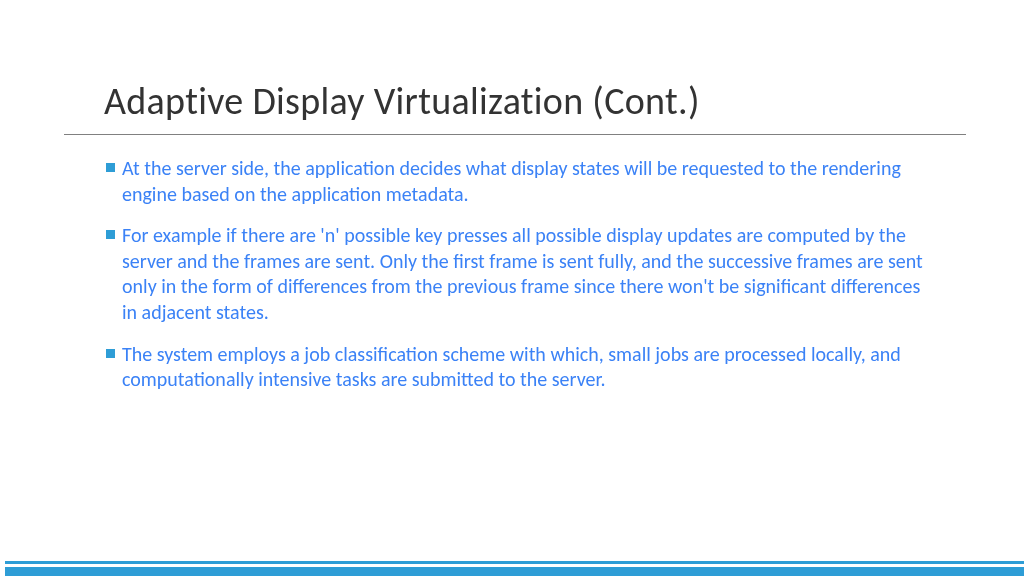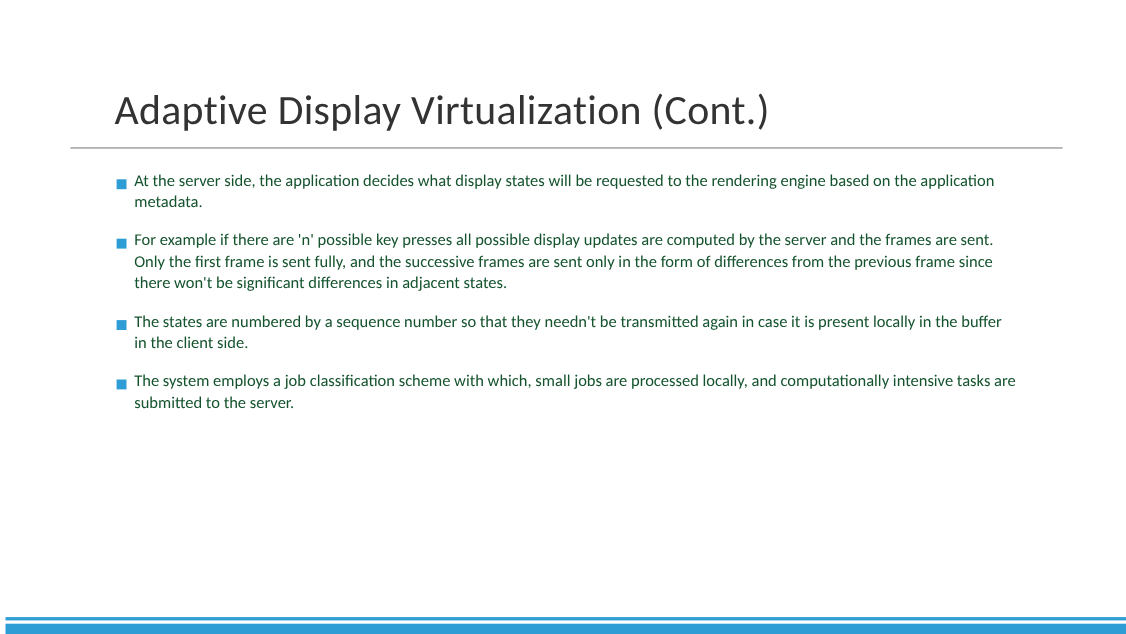--- a/index.html
+++ b/index.html
@@ -30,23 +30,23 @@
   .bullet-marker {
     flex: 0 0 auto;
     width: 9px;
     height: 9px;
     background: #2e9dd6;
     margin-top: 8px;
     margin-right: 6px;
   }
   .bullet-text {
     flex: 1 1 auto;
-    font-size: 15px;
+    font-size: 20px;
     line-height: 1.28;
-    color: #14532d;
+    color: #3b82f6;
     font-weight: 400;
     font-family: "Segoe UI", Calibri, Arial, sans-serif;
   }
   .bottom-bar {
     position: absolute;
     left: 0;
     right: 0;
     bottom: 0;
     height: 18px;
   }
@@ -72,24 +72,20 @@
     <div class="bullet-item">
       <div class="bullet-marker"></div>
       <div class="bullet-text">At the server side, the application decides what display states will be requested to the rendering engine based on the application metadata.</div>
     </div>
     <div class="bullet-item">
       <div class="bullet-marker"></div>
       <div class="bullet-text">For example if there are 'n' possible key presses all possible display updates are computed by the server and the frames are sent. Only the first frame is sent fully, and the successive frames are sent only in the form of differences from the previous frame since there won't be significant differences in adjacent states.</div>
     </div>
     <div class="bullet-item">
       <div class="bullet-marker"></div>
-      <div class="bullet-text">The states are numbered by a sequence number so that they needn't be transmitted again in case it is present locally in the buffer in the client side.</div>
-    </div>
-    <div class="bullet-item">
-      <div class="bullet-marker"></div>
       <div class="bullet-text">The system employs a job classification scheme with which, small jobs are processed locally, and computationally intensive tasks are submitted to the server.</div>
     </div>
   </div>
   <div class="bottom-bar">
     <div class="line-top"></div>
     <div class="gap"></div>
     <div class="line-bottom"></div>
   </div>
 </div>
 

